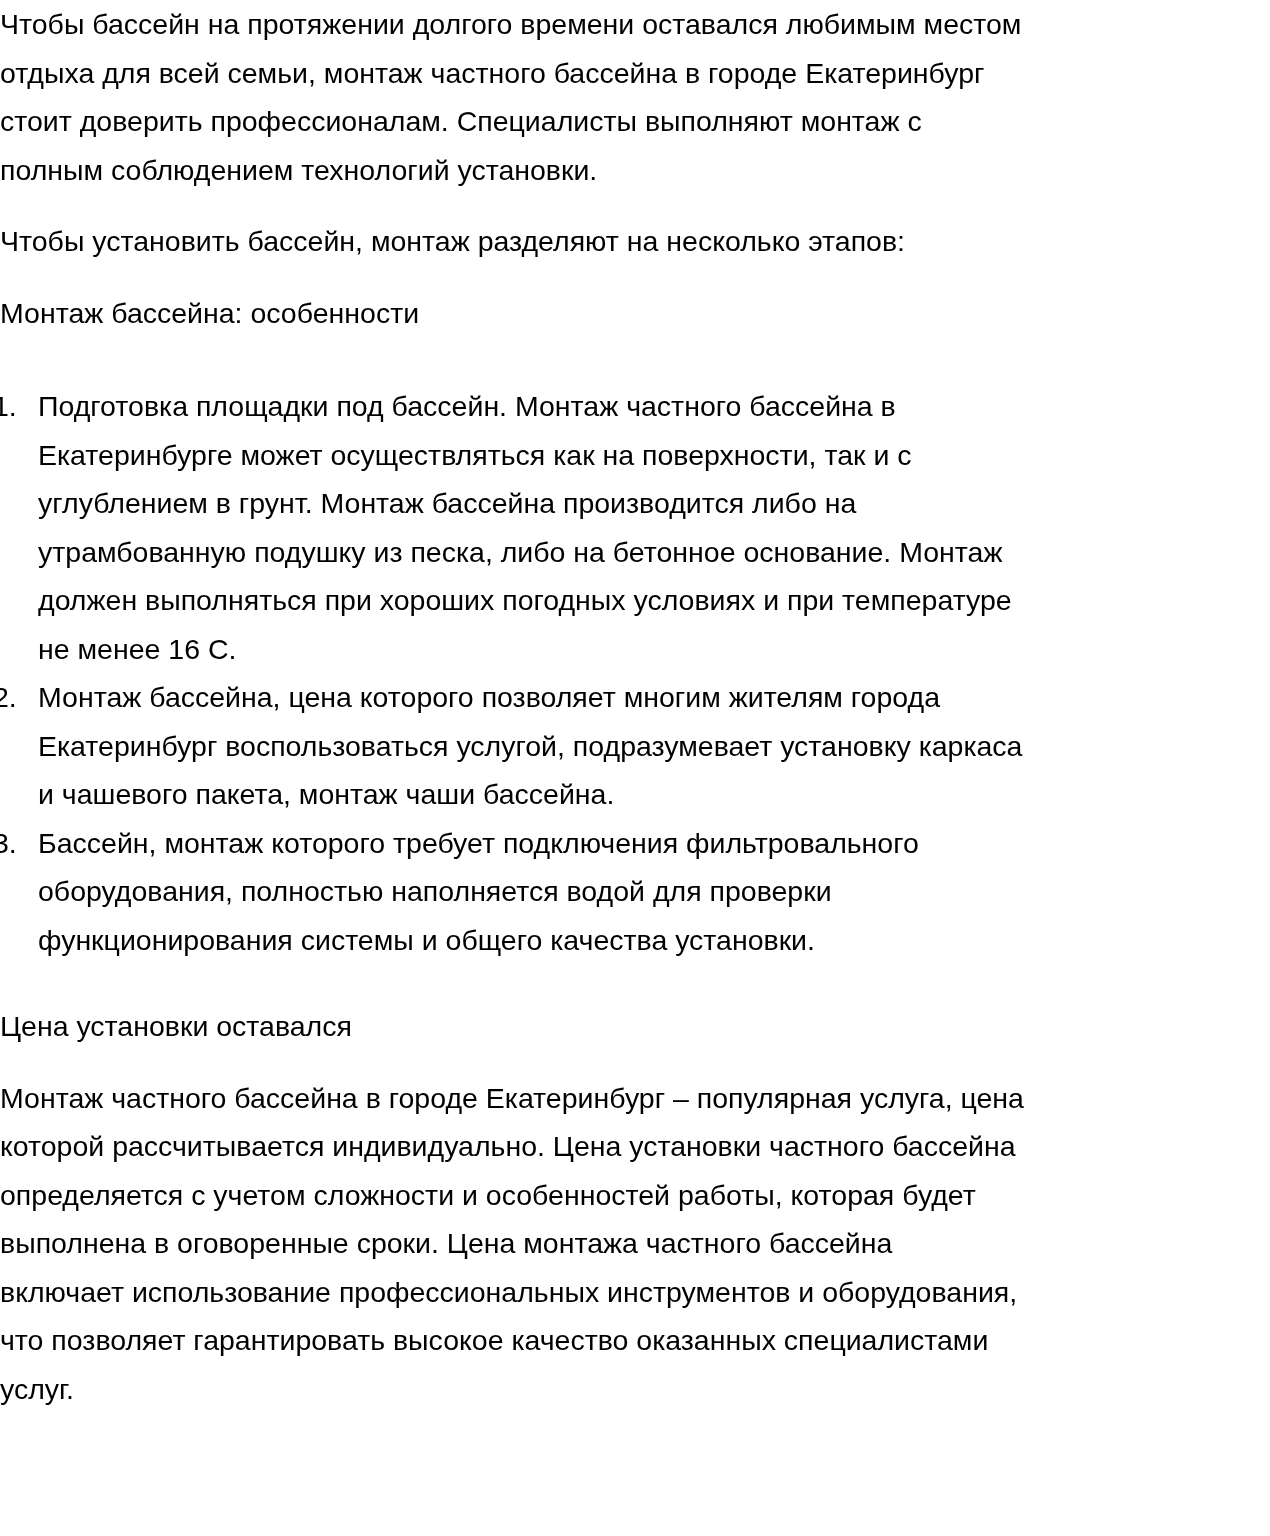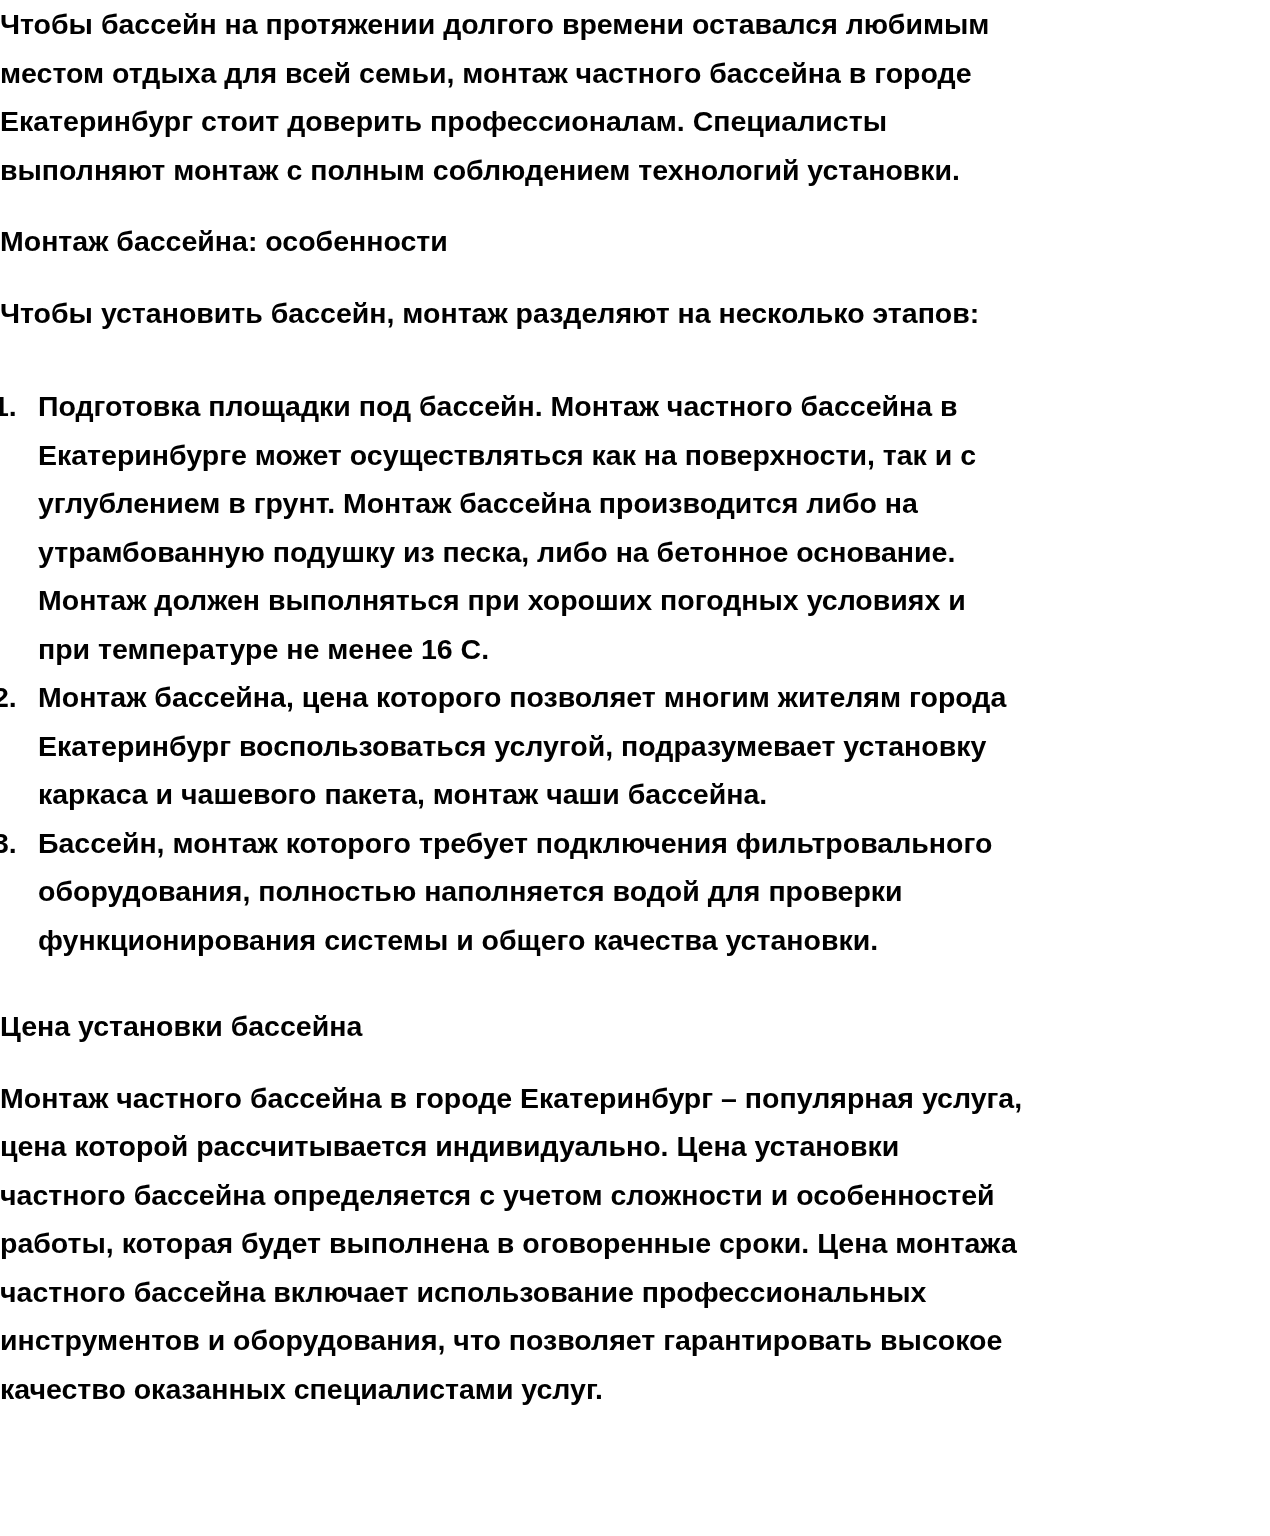--- a/index.html
+++ b/index.html
@@ -12,21 +12,21 @@
     width: 1270px;
     height: 1536px;
     overflow: hidden;
   }
   .doc {
     width: 1024px;
     font-family: "Liberation Sans", sans-serif;
     font-size: 28.5px;
     line-height: 48.5px;
     color: #000000;
-    font-weight: 700;
+    font-weight: 400;
   }
   .doc p {
     margin: 0 0 23px 0;
   }
   .steps {
     list-style: none;
     margin: 45px 0 38px 0;
     padding: 0;
   }
   .steps li {
@@ -42,37 +42,37 @@
     white-space: nowrap;
   }
 </style>
 </head>
 <body>
 
 <main class="doc">
 
   <p>Чтобы бассейн на протяжении долгого времени оставался любимым местом отдыха для всей семьи, монтаж частного бассейна в городе Екатеринбург стоит доверить профессионалам. Специалисты выполняют монтаж с полным соблюдением технологий установки.</p>
 
+  <p>Чтобы установить бассейн, монтаж разделяют на несколько этапов:</p>
+
   <p>Монтаж бассейна: особенности</p>
-
-  <p>Чтобы установить бассейн, монтаж разделяют на несколько этапов:</p>
 
   <ol class="steps">
     <li>
       <span class="marker">1.</span>
       <span>Подготовка площадки под бассейн. Монтаж частного бассейна в Екатеринбурге может осуществляться как на поверхности, так и с углублением в грунт. Монтаж бассейна производится либо на утрамбованную подушку из песка, либо на бетонное основание. Монтаж должен выполняться при хороших погодных условиях и при температуре не менее 16 С.</span>
     </li>
     <li>
       <span class="marker">2.</span>
       <span>Монтаж бассейна, цена которого позволяет многим жителям города Екатеринбург воспользоваться услугой, подразумевает установку каркаса и чашевого пакета, монтаж чаши бассейна.</span>
     </li>
     <li>
       <span class="marker">3.</span>
       <span>Бассейн, монтаж которого требует подключения фильтровального оборудования, полностью наполняется водой для проверки функционирования системы и общего качества установки.</span>
     </li>
   </ol>
 
-  <p>Цена установки бассейна</p>
+  <p>Цена установки оставался</p>
 
   <p>Монтаж частного бассейна в городе Екатеринбург – популярная услуга, цена которой рассчитывается индивидуально. Цена установки частного бассейна определяется с учетом сложности и особенностей работы, которая будет выполнена в оговоренные сроки. Цена монтажа частного бассейна включает использование профессиональных инструментов и оборудования, что позволяет гарантировать высокое качество оказанных специалистами услуг.</p>
 
 
 </main>
 
 </body></html>

